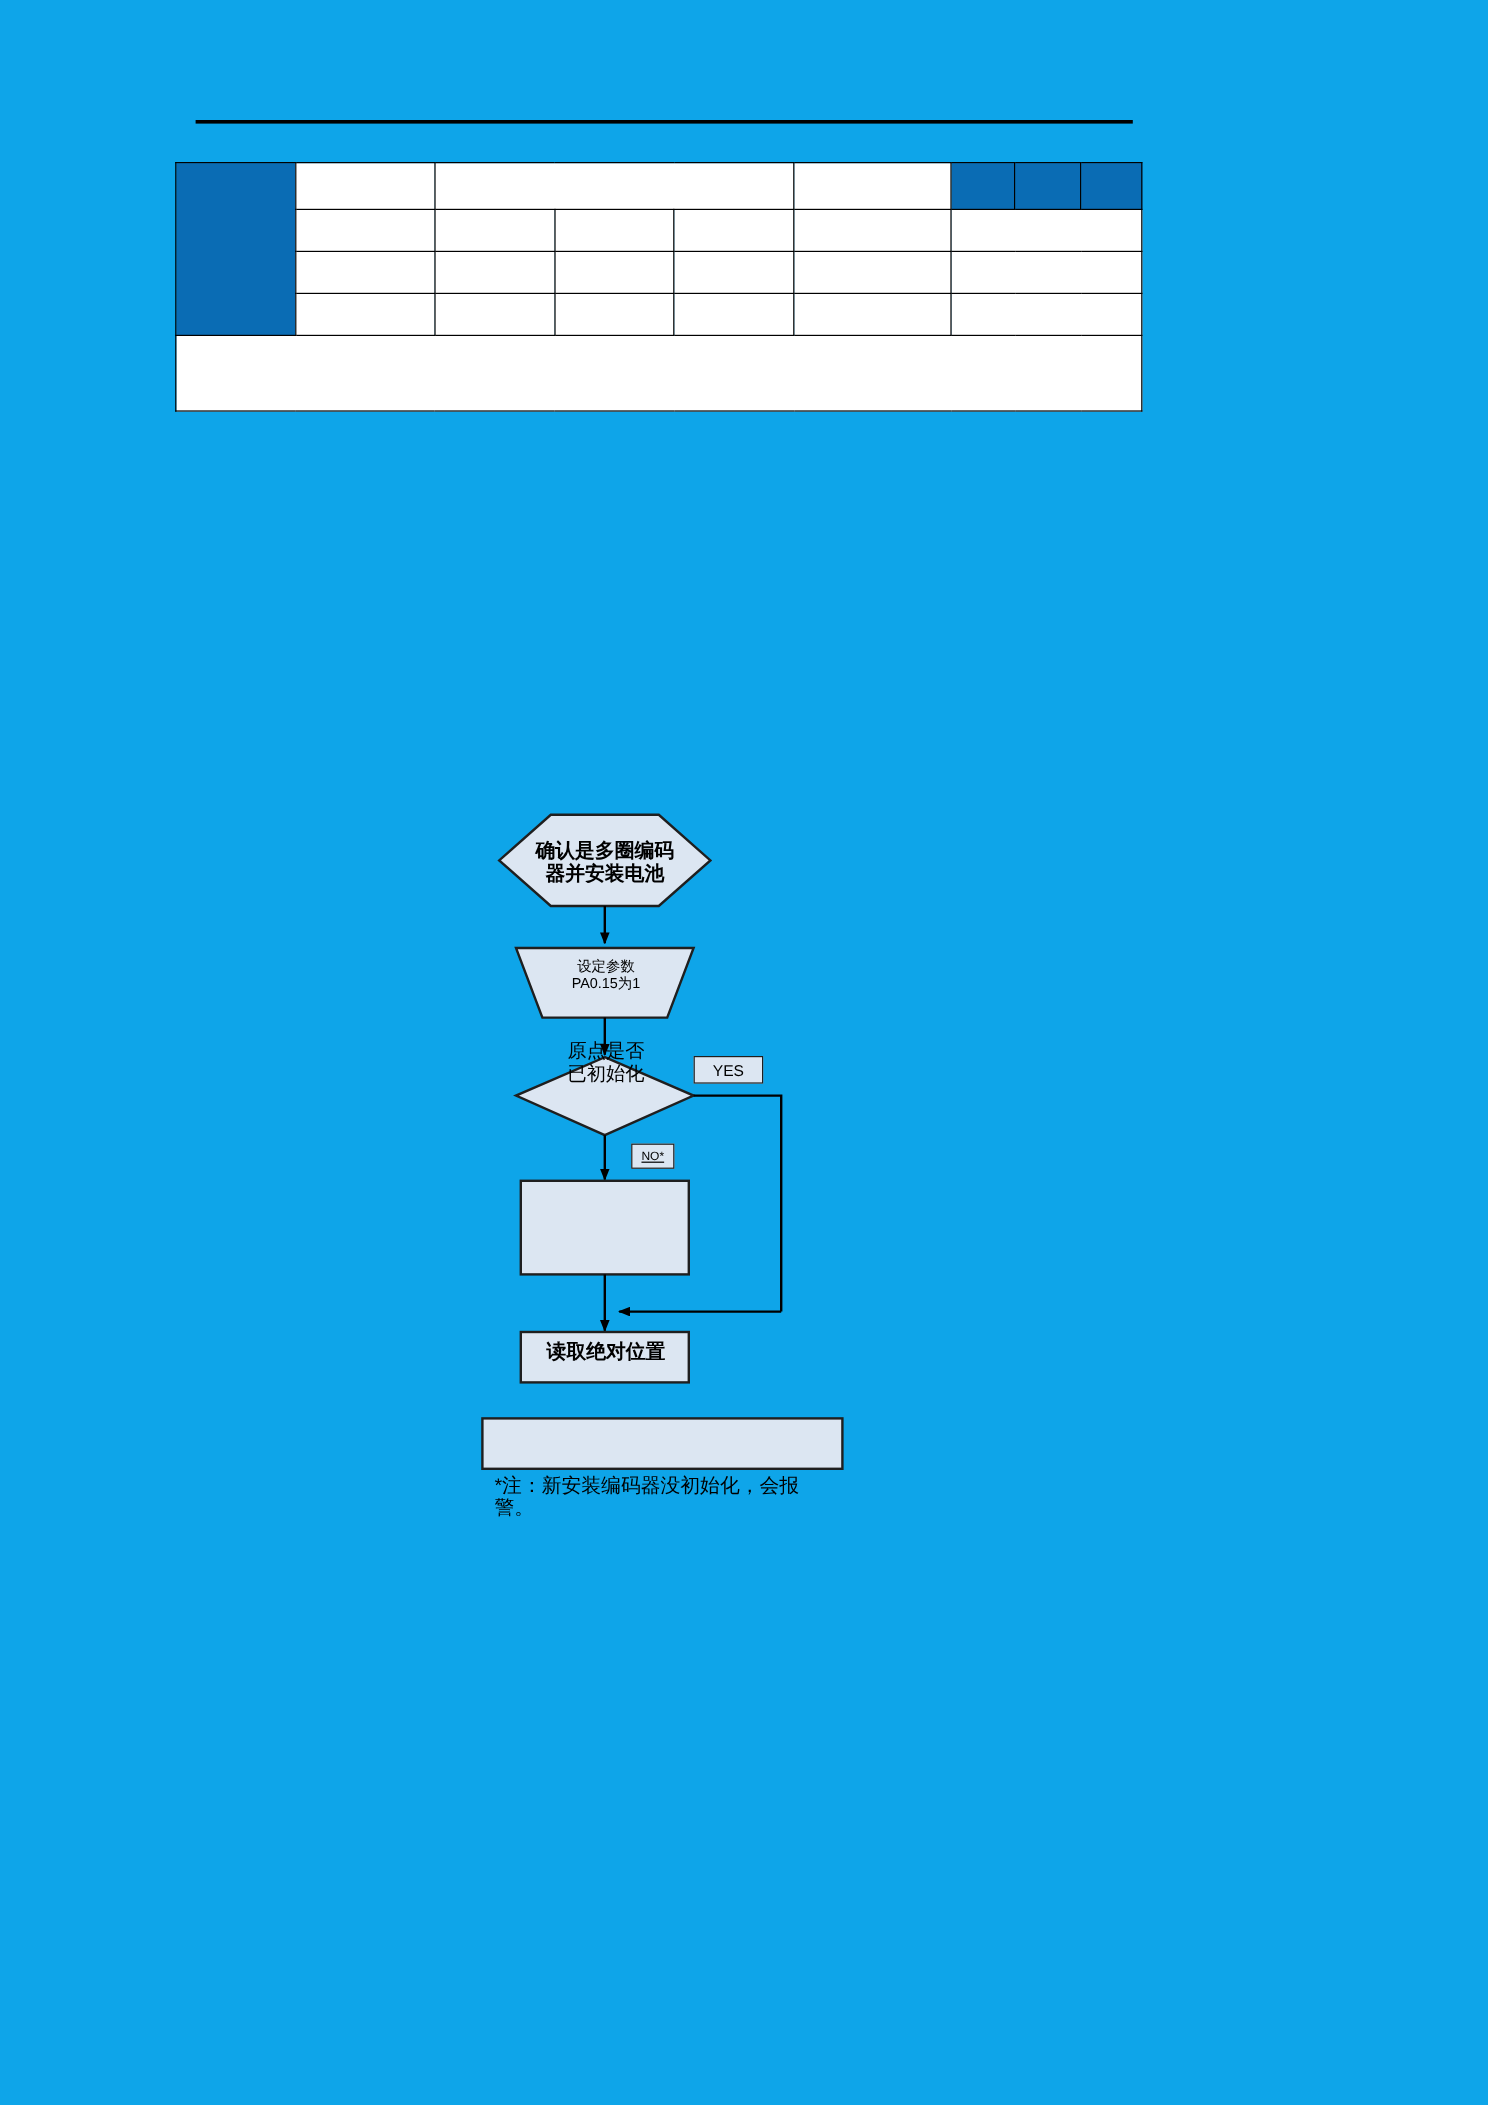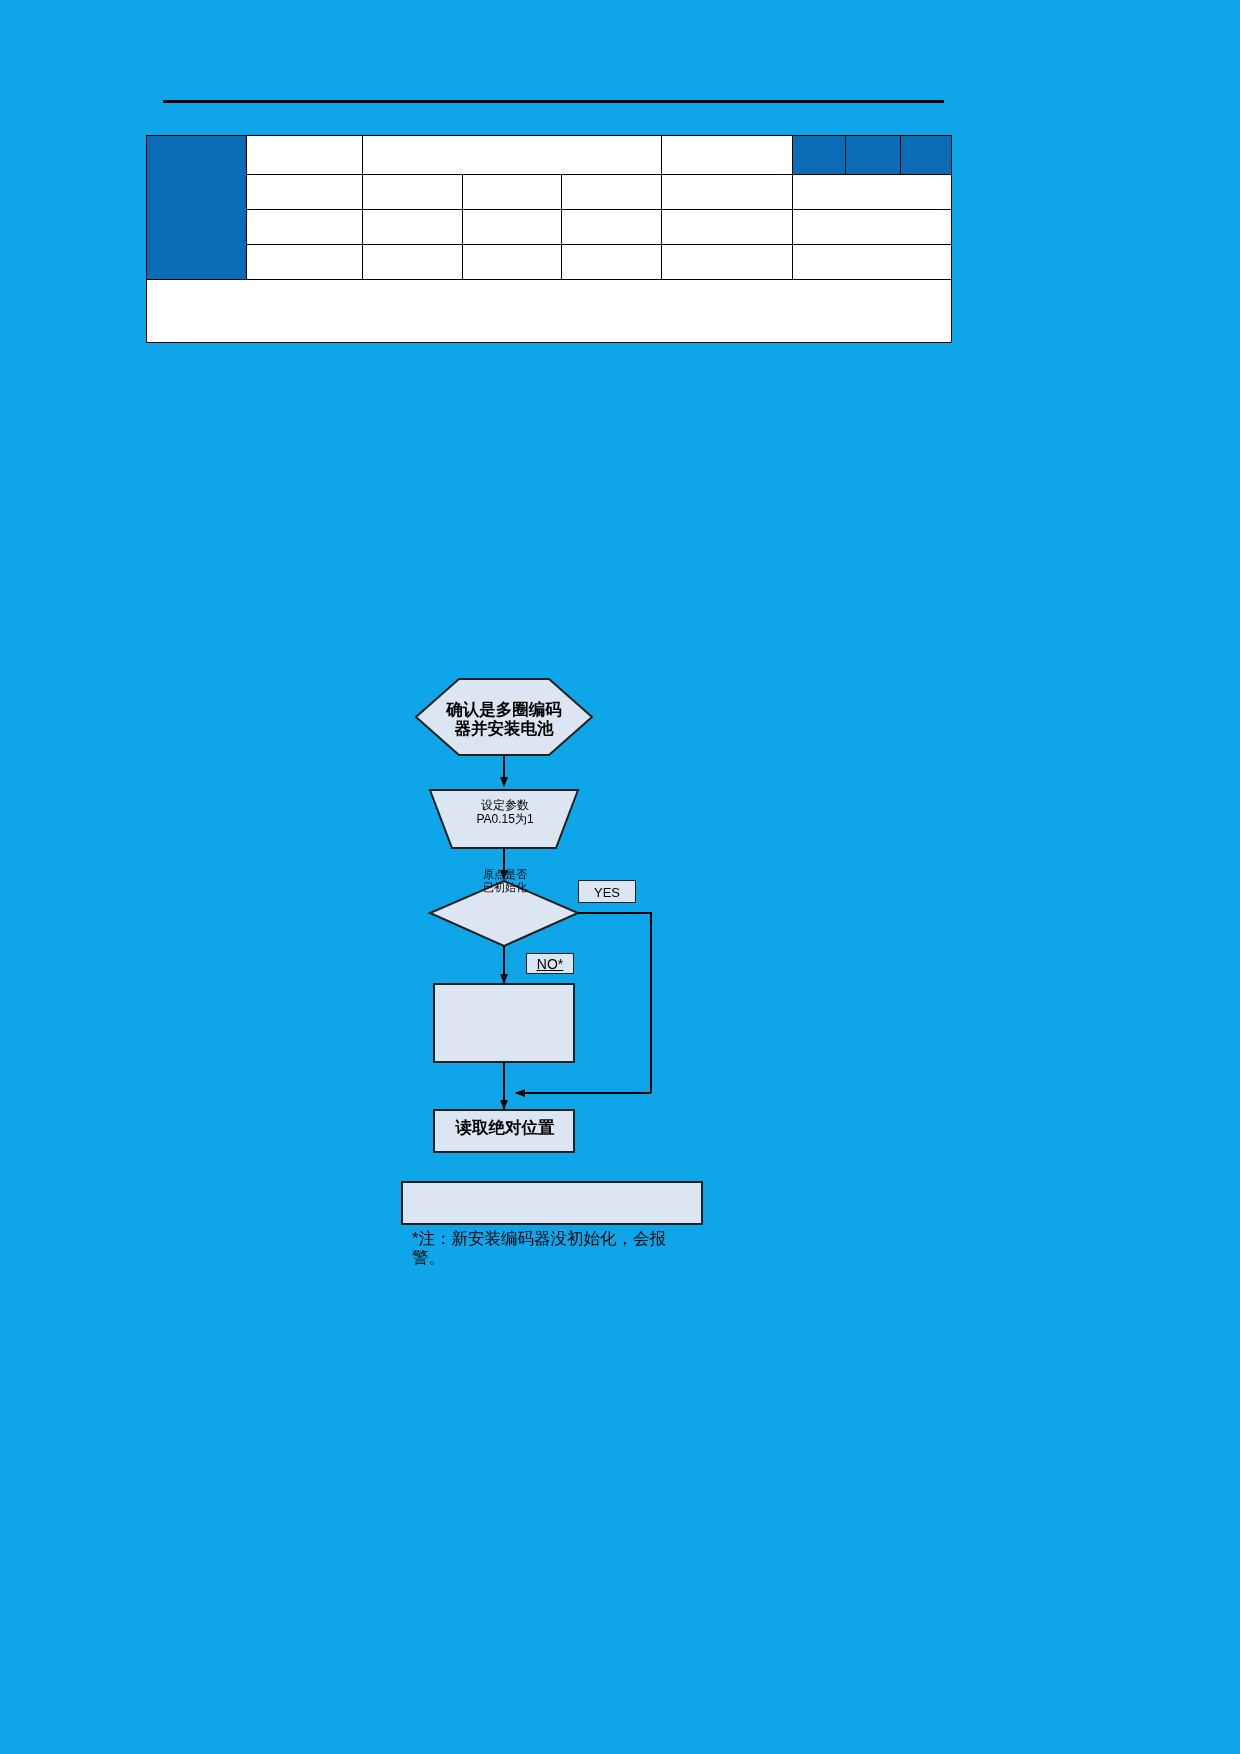--- a/index.html
+++ b/index.html
@@ -80,40 +80,40 @@
   .t-trap {
     left: 447px;
     top: 798px;
     width: 116px;
     font-size: 12px;
   }
   .t-diamond {
     left: 452px;
     top: 868px;
     width: 106px;
-    font-size: 11px;
+    font-size: 16px;
   }
   .t-yes {
     left: 578px;
     top: 880px;
     width: 58px;
     height: 23px;
     line-height: 23px;
     font-size: 13px;
     background: #dce6f2;
     border: 1.6px solid #1f1f1f;
     box-sizing: border-box;
   }
   .t-no {
     left: 526px;
     top: 953px;
-    width: 48px;
+    width: 36px;
     height: 21px;
     line-height: 21px;
-    font-size: 14px;
+    font-size: 10px;
     background: #dce6f2;
     border: 1.6px solid #1f1f1f;
     box-sizing: border-box;
     text-decoration: underline;
   }
   .t-proc {
     left: 438px;
     top: 985px;
     width: 134px;
     font-size: 16.5px;

